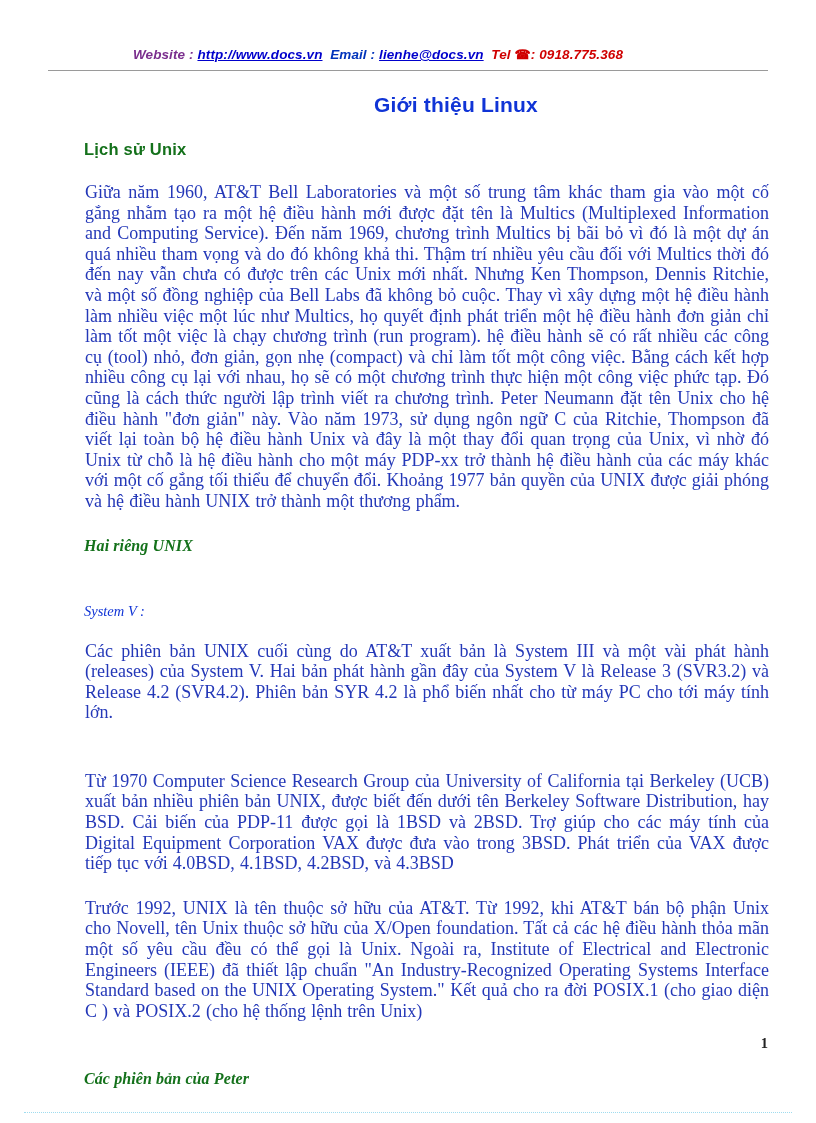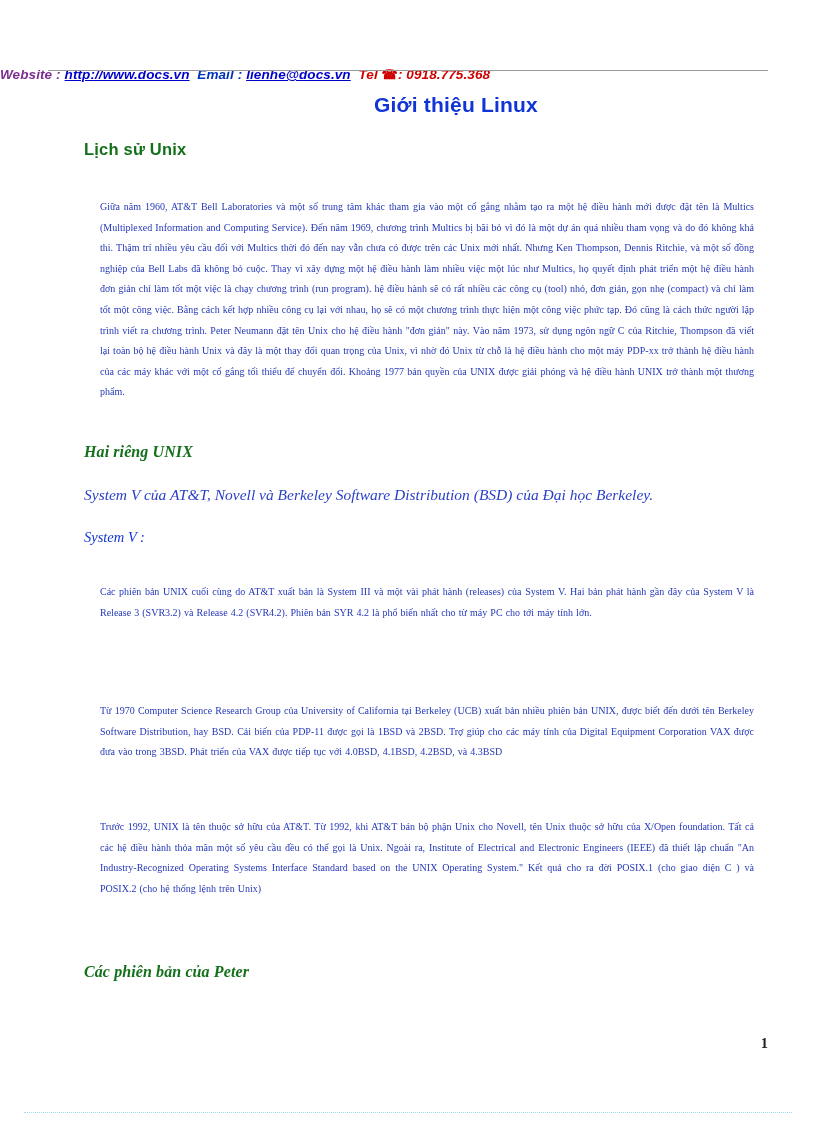--- a/index.html
+++ b/index.html
@@ -23,22 +23,22 @@
     box-sizing: border-box;
     overflow: hidden;
   }
 
   
   .header-band {
     position: absolute;
     left: 0;
     top: 45px;
     width: 756px;
+    text-align: center;
     white-space: nowrap;
-    margin-top: 20px;
   }
   .header-line {
     font-family: "Liberation Sans", sans-serif;
     font-size: 13.5px;
     font-style: italic;
     font-weight: bold;
     letter-spacing: 0.1px;
     line-height: 20px;
   }
   .hl-website   { color: #7B2F8E; }
@@ -113,23 +113,23 @@
     margin: 0;
     font-family: "Liberation Serif", serif;
     font-style: italic;
     font-size: 15.5px;
     color: #2A3FC8;
     line-height: 20px;
   }
 
   
   p.body {
-    margin: 16px;
-    font-family: "Liberation Serif", serif;
-    font-size: 10px;
+    margin: 1px;
+    font-family: "Liberation Serif", serif;
+    font-size: 18px;
     color: #2438B8;
     line-height: 20.6px;
     text-align: justify;
     text-justify: inter-word;
     word-spacing: 0.6px;
   }
   .gap-20 { height: 20px; }
   .gap-22 { height: 22px; }
   .gap-24 { height: 24px; }
   .gap-26 { height: 26px; }
@@ -170,21 +170,20 @@
   <div class="content">
 
     <h2 class="sec-green-sans">Lịch sử Unix</h2>
     <div class="gap-22"></div>
     <p class="body">Giữa năm 1960, AT&amp;T Bell Laboratories và một số trung tâm khác tham gia vào một cố gắng nhằm tạo ra một hệ điều hành mới được đặt tên là Multics (Multiplexed Information and Computing Service). Đến năm 1969, chương trình Multics bị bãi bỏ vì đó là một dự án quá nhiều tham vọng và do đó không khả thi. Thậm trí nhiều yêu cầu đối với Multics thời đó đến nay vẫn chưa có được trên các Unix mới nhất. Nhưng Ken Thompson, Dennis Ritchie, và một số đồng nghiệp của Bell Labs đã không bỏ cuộc. Thay vì xây dựng một hệ điều hành làm nhiều việc một lúc như Multics, họ quyết định phát triển một hệ điều hành đơn giản chỉ làm tốt một việc là chạy chương trình (run program). hệ điều hành sẽ có rất nhiều các công cụ (tool) nhỏ, đơn giản, gọn nhẹ (compact) và chỉ làm tốt một công việc. Bằng cách kết hợp nhiều công cụ lại với nhau, họ sẽ có một chương trình thực hiện một công việc phức tạp. Đó cũng là cách thức người lập trình viết ra chương trình. Peter Neumann đặt tên Unix cho hệ điều hành "đơn giản" này. Vào năm 1973, sử dụng ngôn ngữ C của Ritchie, Thompson đã viết lại toàn bộ hệ điều hành Unix và đây là một thay đổi quan trọng của Unix, vì nhờ đó Unix từ chỗ là hệ điều hành cho một máy PDP-xx trở thành hệ điều hành của các máy khác với một cố gắng tối thiểu để chuyển đổi. Khoảng 1977 bản quyền của UNIX được giải phóng và hệ điều hành UNIX trở thành một thương phẩm.</p>
 
     <div class="gap-24"></div>
     <h3 class="sec-green-serif">Hai riêng UNIX</h3>
 
     <div class="gap-24"></div>
-    <p class="lead-italic">System V của AT&amp;T, Novell và Berkeley Software Distribution (BSD) của Đại học Berkeley.</p>
 
     <div class="gap-24"></div>
     <h4 class="sub-blue">System V :</h4>
 
     <div class="gap-20"></div>
     <p class="body">Các phiên bản UNIX cuối cùng do AT&amp;T xuất bản là System III và một vài phát hành (releases) của System V. Hai bản phát hành gần đây của System V là Release 3 (SVR3.2) và Release 4.2 (SVR4.2). Phiên bản SYR 4.2 là phổ biến nhất cho từ máy PC cho tới máy tính lớn.</p>
 
     <div class="gap-26"></div>
 
     <div class="gap-20"></div>

